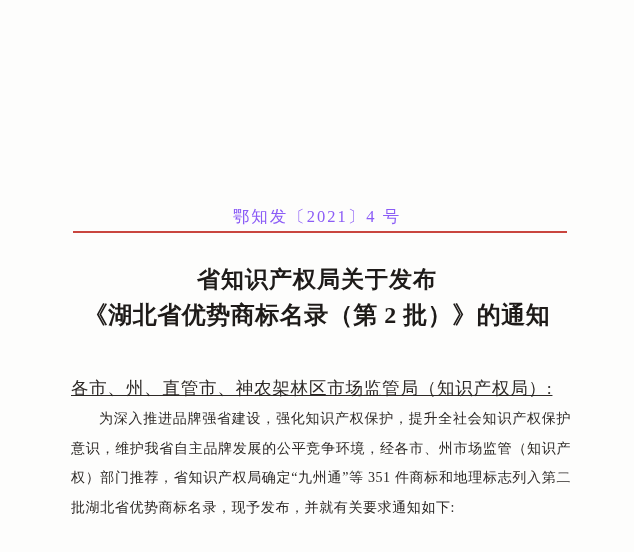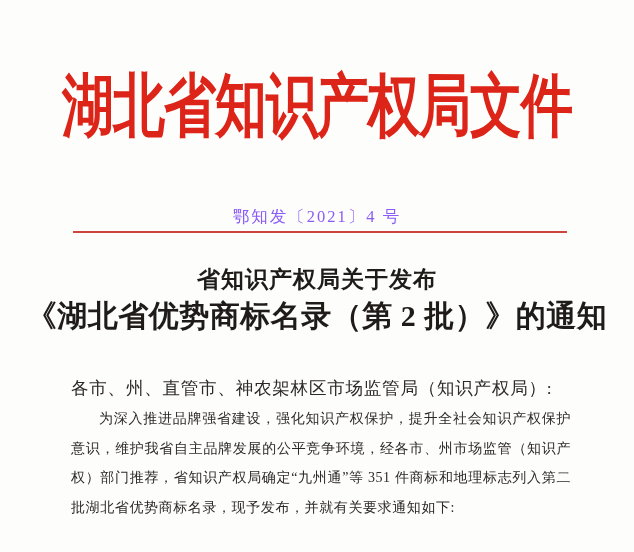--- a/index.html
+++ b/index.html
@@ -49,53 +49,51 @@
   .title-block {
     position: absolute;
     top: 262px;
     left: 0;
     width: 100%;
     text-align: center;
     color: #1e1b19;
     font-weight: bold;
   }
   .title-line1 { font-size: 23px; line-height: 35px; letter-spacing: 1px; }
-  .title-line2 { font-size: 30px; line-height: 37px; letter-spacing: 0.5px; }
+  .title-line2 { font-size: 24px; line-height: 37px; letter-spacing: 0.5px; }
   .salutation {
     position: absolute;
     top: 376px;
     left: 71px;
     width: 520px;
     font-size: 17.5px;
     color: #2d2926;
     letter-spacing: 0.8px;
     white-space: nowrap;
+    text-decoration: underline;
   }
   .body-text {
     position: absolute;
     top: 404px;
     left: 71px;
     width: 500px;
     margin: 0;
     font-size: 14px;
     line-height: 29.5px;
     color: #2d2926;
     letter-spacing: 0.6px;
     text-align: justify;
     text-indent: 2em;
   }
 </style>
 </head>
 <body>
 
 <div class="page">
 
-  <div class="header-title">
-    <span class="stretch">湖北省知识产权局文件</span>
-  </div>
 
   <div class="doc-number">鄂知发〔2021〕4 号</div>
 
   <div class="red-divider"></div>
 
   <div class="title-block">
     <div class="title-line1">省知识产权局关于发布</div>
     <div class="title-line2">《湖北省优势商标名录（第 2 批）》的通知</div>
   </div>
 

